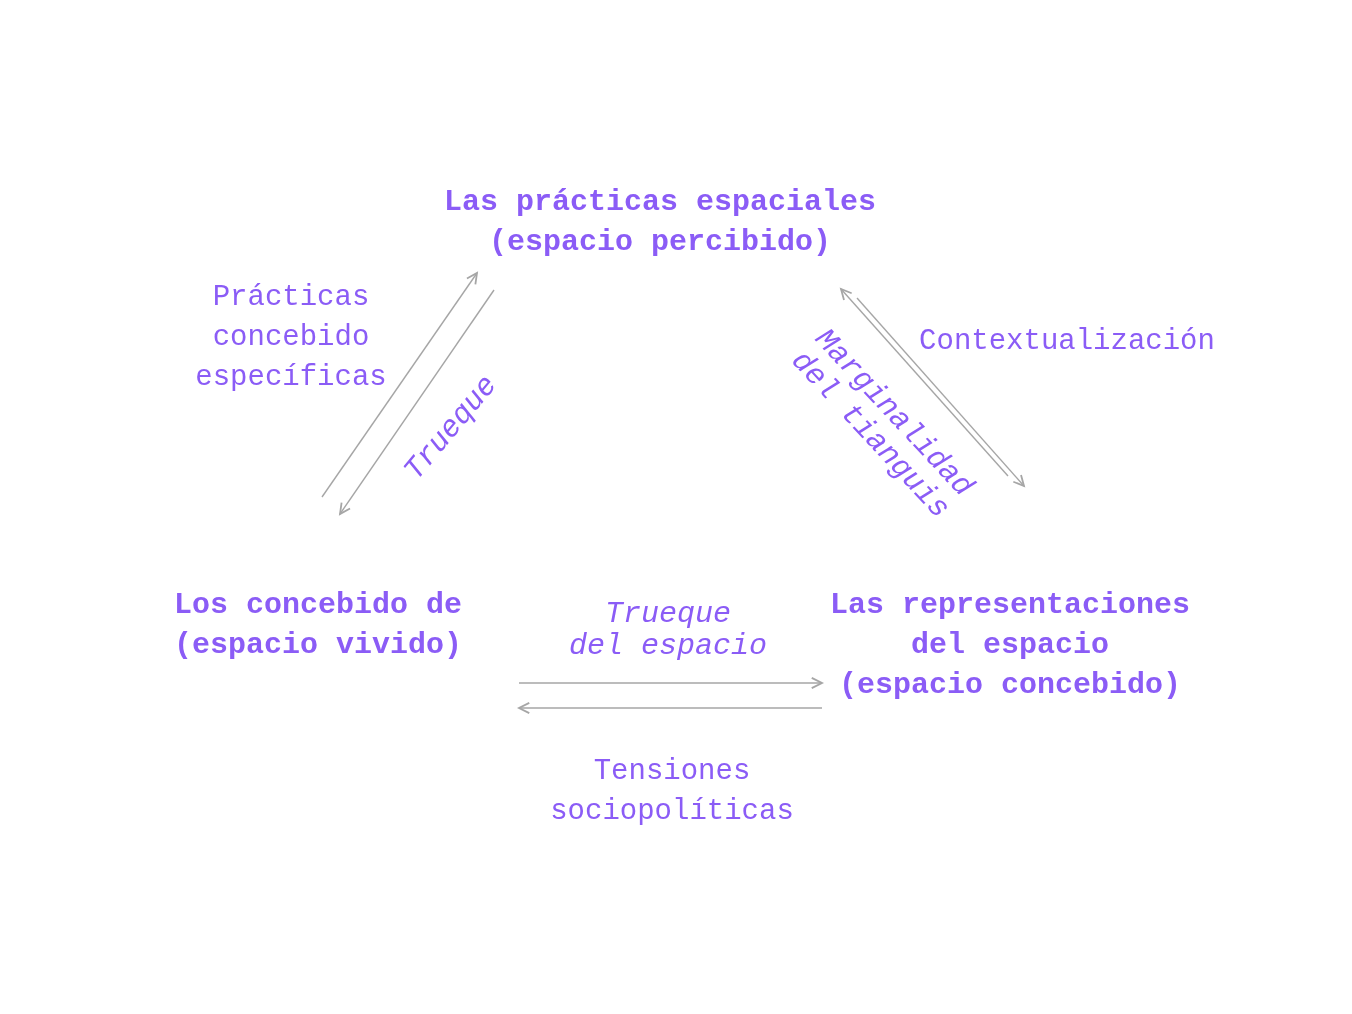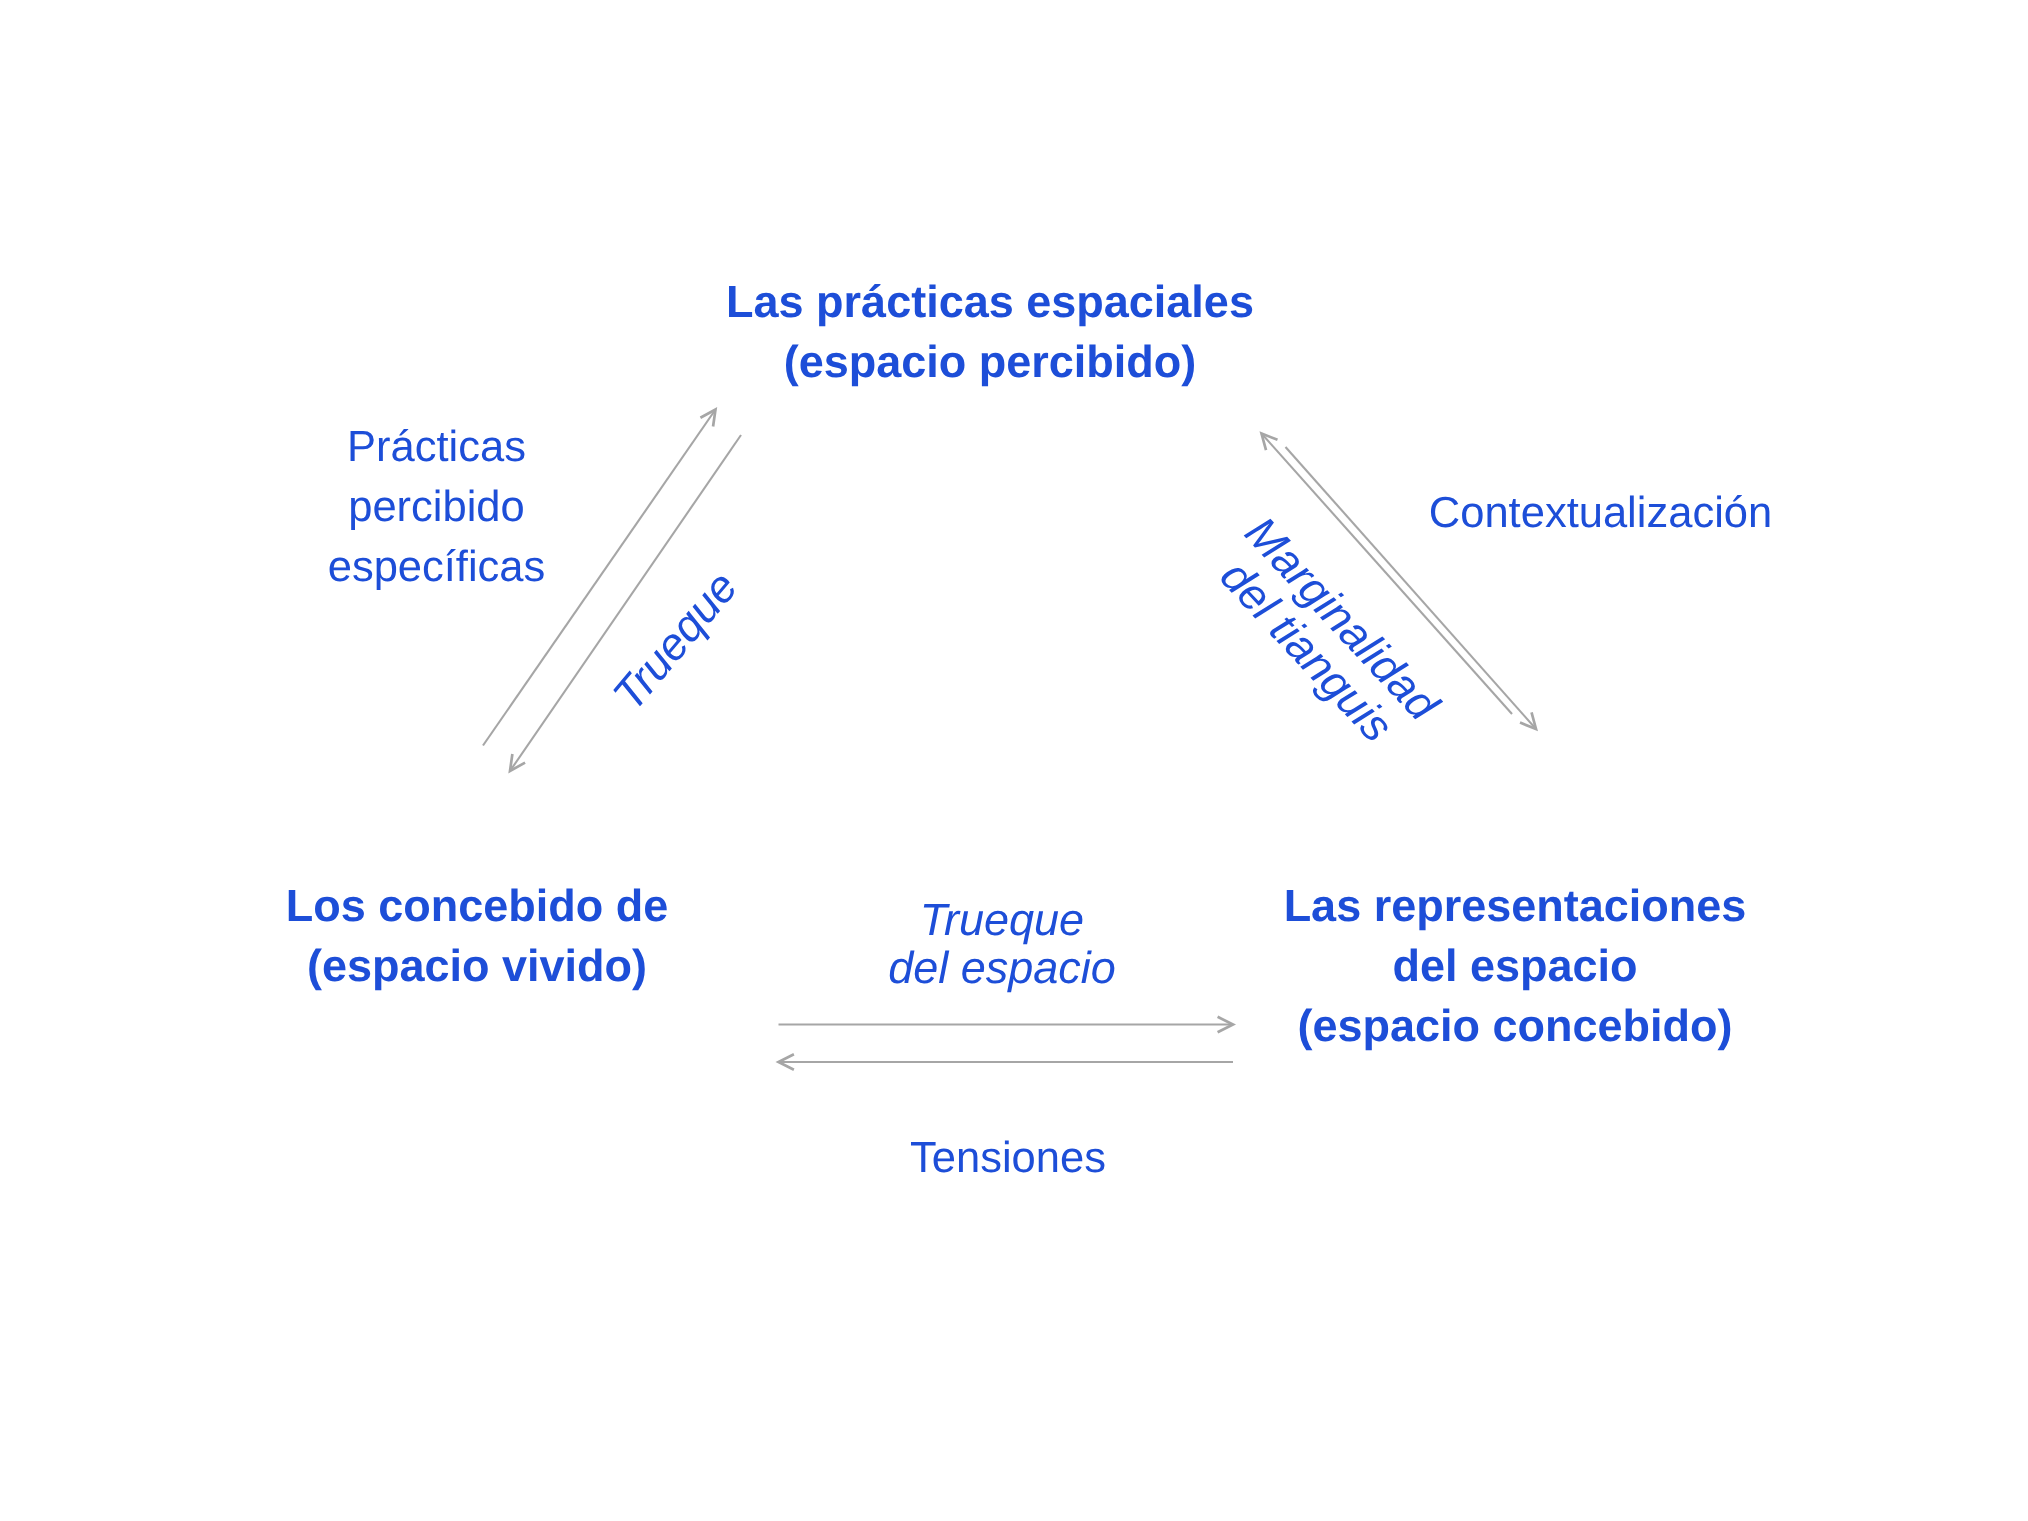--- a/index.html
+++ b/index.html
@@ -5,22 +5,22 @@
   html, body {
     margin: 0;
     padding: 0;
     background: #ffffff;
   }
   .canvas {
     position: relative;
     width: 1352px;
     height: 1014px;
     background: #ffffff;
-    font-family: Liberation Sans, sans-serif;
-    color: #1d4ed8;
+    font-family: Liberation Mono, monospace;
+    color: #8b5cf6;
     overflow: hidden;
   }
   .arrows {
     position: absolute;
     left: 0;
     top: 0;
   }
   .label {
     position: absolute;
     text-align: center;
@@ -77,21 +77,21 @@
   </div>
 
   <div class="label node centerx" style="left:1010px; top:585px;">
     <span>Las representaciones</span>
     <span>del espacio</span>
     <span>(espacio concebido)</span>
   </div>
 
   <div class="label plain centerx" style="left:291px; top:278px;">
     <span>Prácticas</span>
-    <span>percibido</span>
+    <span>concebido</span>
     <span>específicas</span>
   </div>
 
   <div class="label ital rot" style="left:451px; top:428px; transform: translate(-50%,-50%) rotate(-50deg);">
     <span>Trueque</span>
   </div>
 
   <div class="label plain centerx" style="left:1067px; top:322px;">
     <span>Contextualización</span>
   </div>
@@ -101,15 +101,16 @@
     <span>del tianguis</span>
   </div>
 
   <div class="label ital centerx" style="left:668px; top:598px;">
     <span>Trueque</span>
     <span>del espacio</span>
   </div>
 
   <div class="label plain centerx" style="left:672px; top:752px;">
     <span>Tensiones</span>
+    <span>sociopolíticas</span>
   </div>
 
 </div>
 
 </body></html>

